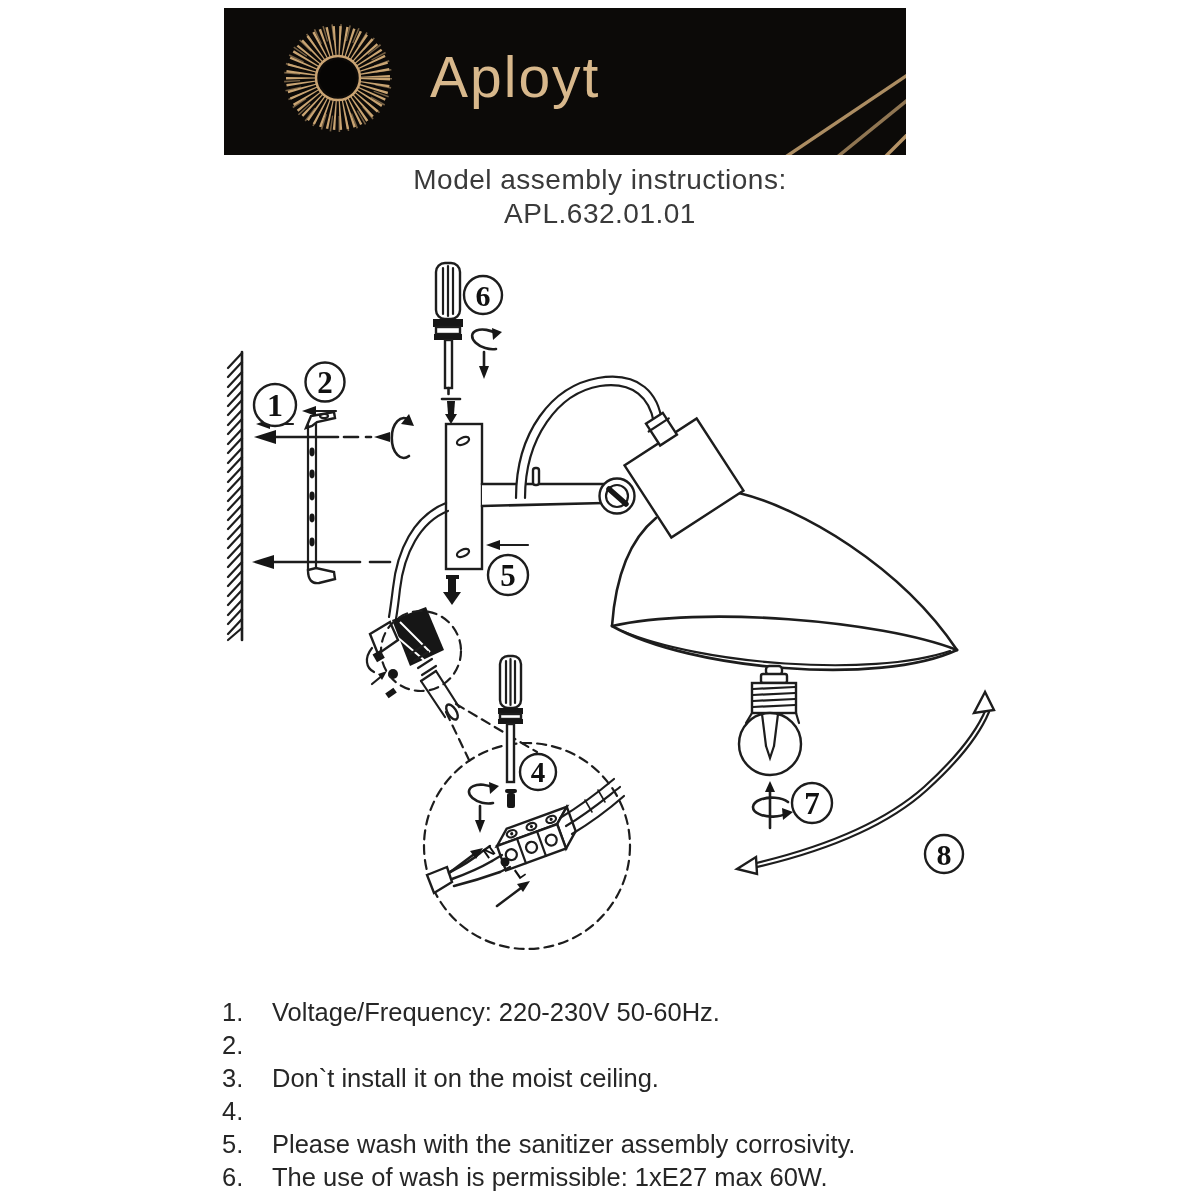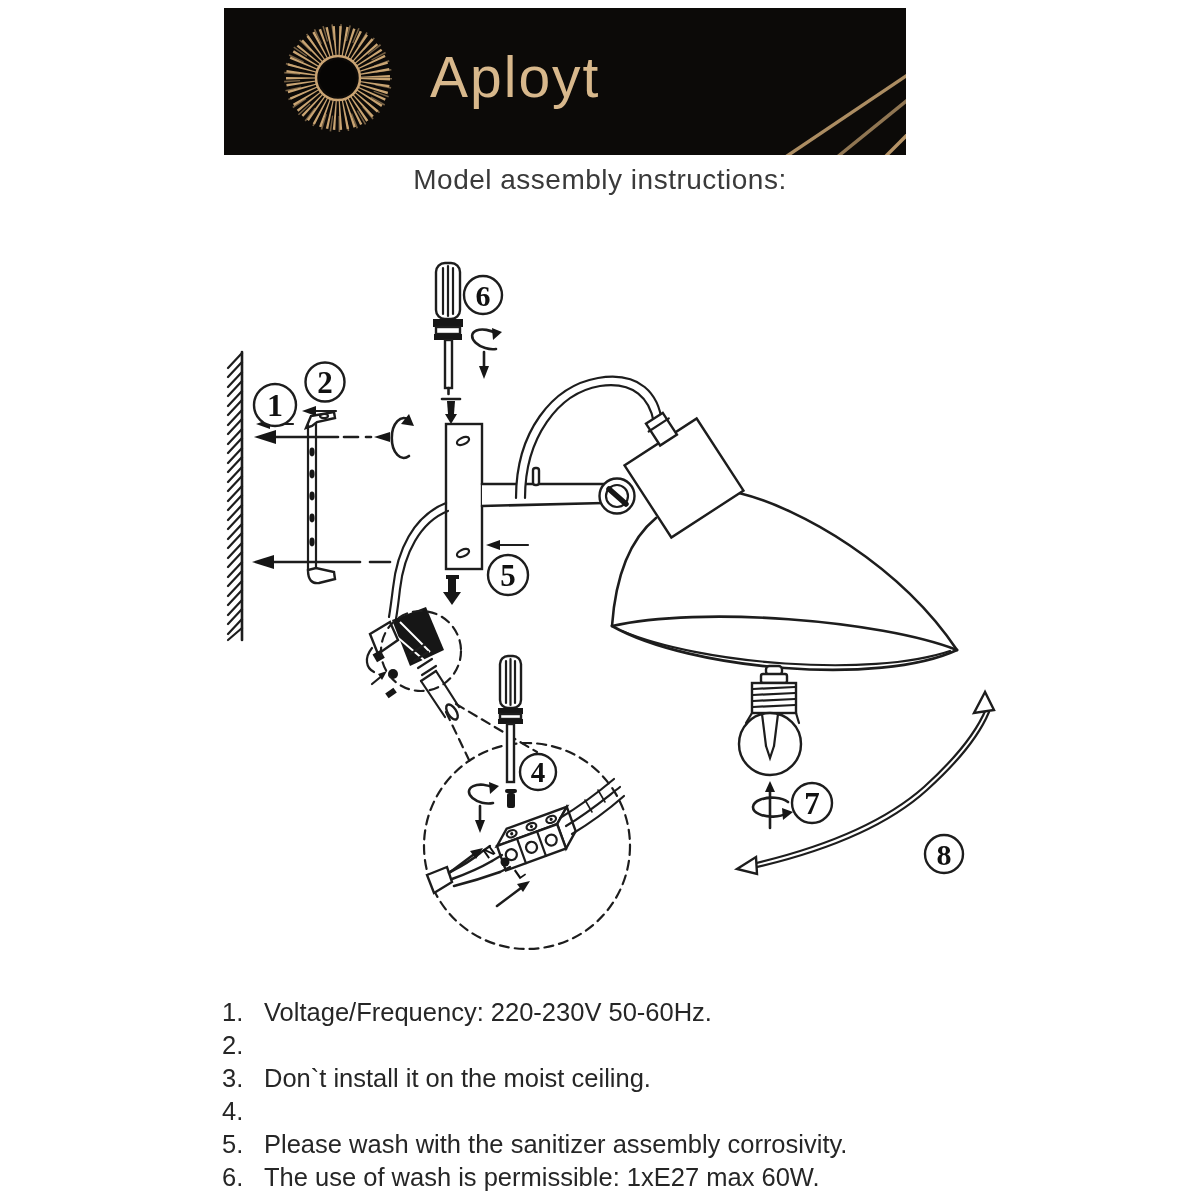--- a/index.html
+++ b/index.html
@@ -7,21 +7,21 @@
        font-family:"Liberation Sans",sans-serif;color:#2b2b2b;}
   .banner{position:absolute;left:182px;top:8px;width:682px;height:147px;
           background:#0c0a08;overflow:hidden;margin-left:42px;}
   .titleblock{position:absolute;left:0;top:163px;width:1200px;text-align:center;
           color:#3a3a3a;font-size:28px;line-height:34px;font-weight:500;letter-spacing:.5px;}
   .diagram{position:absolute;left:0;top:0;width:1200px;height:1200px;}
   .instructions{position:absolute;left:222px;top:996px;width:820px;}
   .instructions ol{list-style:none;margin:0;padding:0;}
   .instructions li{display:flex;font-size:25.5px;line-height:33px;color:#262626;}
   .instructions .num{width:34px;flex:0 0 34px;text-align:left;}
-  .instructions .txt{margin-left:8px;}
+  .instructions .txt{margin-left:16px;}
   
   .k{stroke:#1d1d1d;fill:none;stroke-width:2.2;stroke-linecap:round;}
   .k25{stroke:#1d1d1d;fill:none;stroke-width:2.6;stroke-linecap:round;}
   .fw{fill:#fff;stroke:#1d1d1d;stroke-width:2.4;}
   .fb{fill:#161616;stroke:none;}
   .dash{stroke-dasharray:9 6;}
   .bnum{font-family:"Liberation Serif",serif;font-weight:bold;fill:#111;}
 </style>
 </head>
 <body>
@@ -53,20 +53,21 @@
       <line x1="865" y1="-55" x2="833" y2="70" opacity=".95"></line>
       <line x1="865" y1="-55" x2="833" y2="52" opacity=".8"></line>
       <line x1="865" y1="-55" x2="833" y2="36" opacity=".9"></line>
       <line x1="865" y1="-55" x2="833" y2="22" opacity=".7"></line>
     </g>
   </svg>
 </div>
 
 <div class="titleblock">
   <div>Model assembly instructions:</div>
+  <div>APL.632.01.01</div>
 </div>
 
 <svg class="diagram" viewBox="0 0 1200 1200">
 
   <g>
     <line x1="242" y1="352" x2="242" y2="640" class="k25"></line>
     <path class="k" stroke-width="1.8" d="M228,368 L242,353 M228,377 L242,362 M228,387 L242,372 M228,396 L242,381
       M228,406 L242,391 M228,415 L242,400 M228,425 L242,410 M228,434 L242,419 M228,444 L242,429 M228,453 L242,438
       M228,463 L242,448 M228,472 L242,457 M228,482 L242,467 M228,491 L242,476 M228,501 L242,486 M228,510 L242,495
       M228,520 L242,505 M228,529 L242,514 M228,539 L242,524 M228,548 L242,533 M228,558 L242,543 M228,567 L242,552

